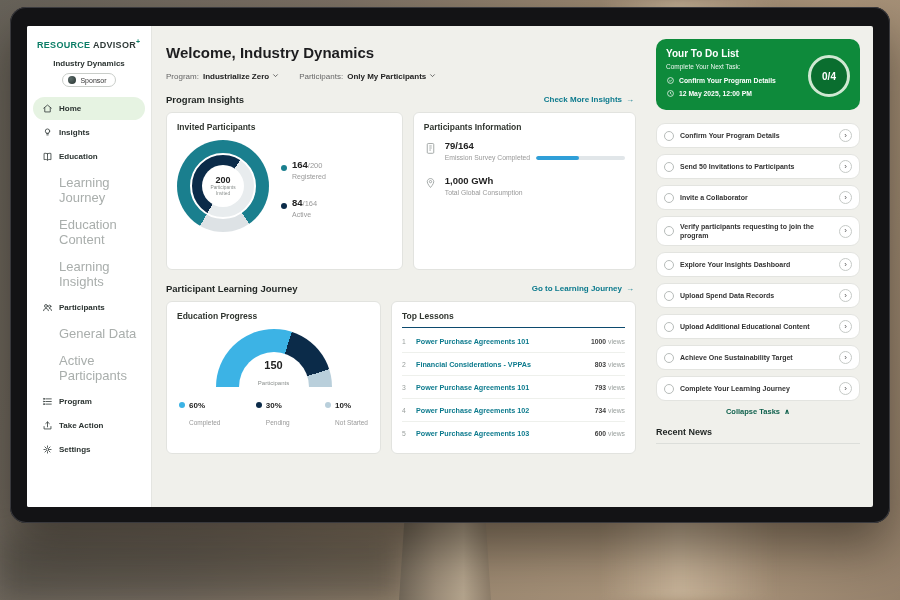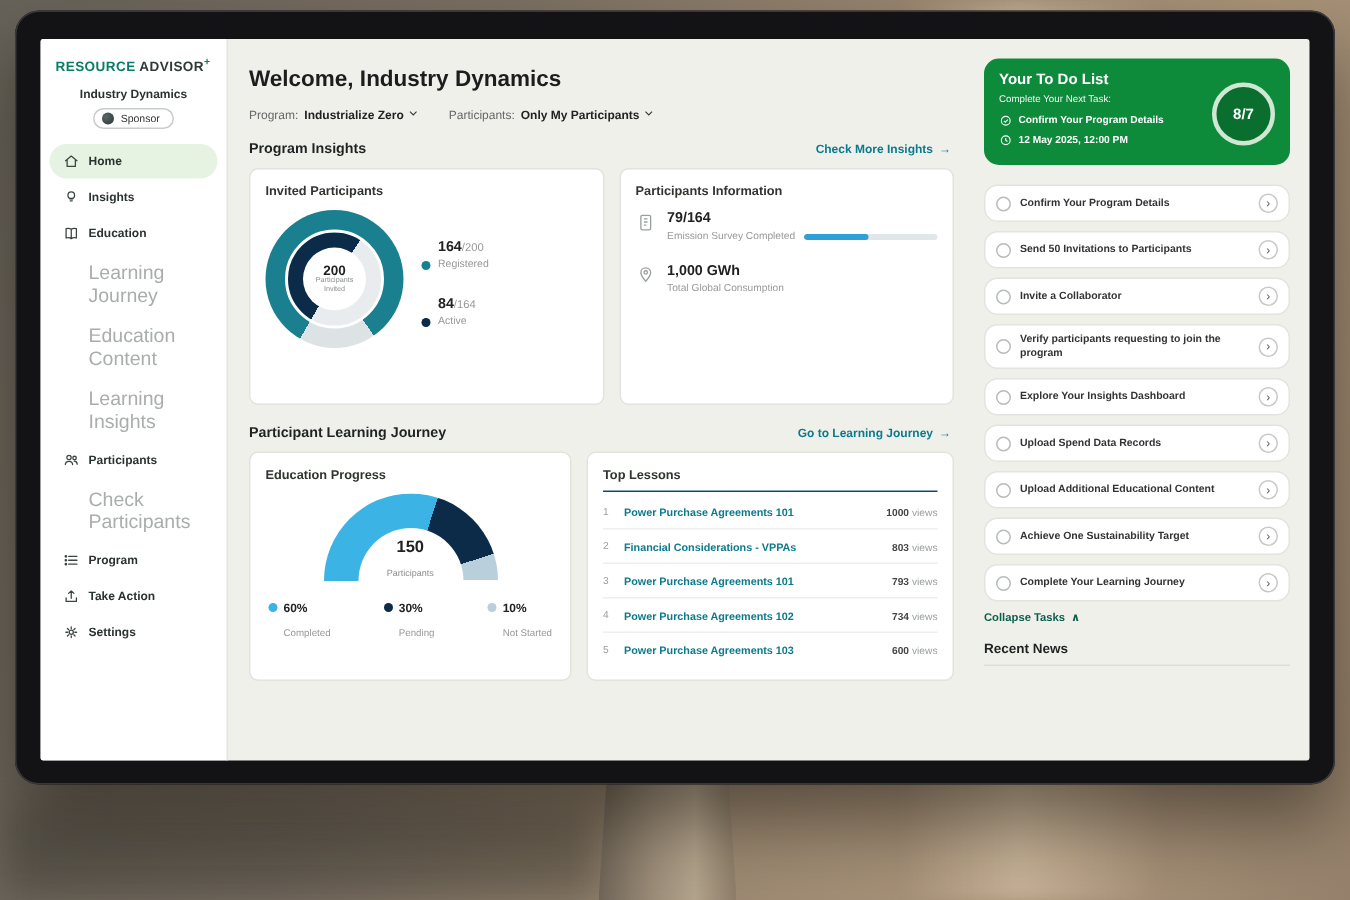--- a/index.html
+++ b/index.html
@@ -58,21 +58,21 @@
   
   .invited-body{display:flex;align-items:center;gap:12px;margin-top:8px}
   .donut{width:92px;height:92px;border-radius:50%;display:flex;align-items:center;justify-content:center;flex-shrink:0}
   .donut-mid{width:66px;height:66px;border-radius:50%;border:2px solid #fff;box-sizing:border-box;
     display:flex;align-items:center;justify-content:center}
   .donut-hole{width:42px;height:42px;border-radius:50%;background:#fff;display:flex;flex-direction:column;
     align-items:center;justify-content:center;text-align:center}
   .donut-hole b{font-size:9px;color:#222}
   .donut-hole span{font-size:4.8px;color:#8a8f8d;line-height:1.2;width:34px}
   .dlegend{display:flex;flex-direction:column;gap:12px}
-  .dl-row{display:flex;align-items:flex-end;gap:5px}
+  .dl-row{display:flex;align-items:center;gap:5px}
   .dot{width:6px;height:6px;border-radius:50%;margin-top:2px;flex-shrink:0}
   .dl-val b{font-size:9.5px;color:#222}
   .dl-val .tot{font-size:7.5px;color:#999}
   .dl-lab{font-size:7px;color:#999;margin-top:1px}
 
   
   .stat{display:flex;gap:8px;margin-bottom:14px;align-items:flex-start}
   .stat-ico{width:13px;height:14px;color:#9aa09e;flex-shrink:0;margin-top:1px}
   .stat-ico svg{width:13px;height:14px;fill:none;stroke:currentColor;stroke-width:1.1}
   .stat-body{flex:1;min-width:0}
@@ -113,21 +113,21 @@
   .hero-line svg{width:9px;height:9px;stroke:#fff;fill:none;stroke-width:1.3;flex-shrink:0}
   .hero-ring{position:absolute;right:10px;top:16px;width:42px;height:42px;border-radius:50%;
     border:3px solid #cfe8d2;background:#0a6e2f;display:flex;align-items:center;justify-content:center;
     font-size:10px;font-weight:bold;box-sizing:border-box}
   .task{display:flex;align-items:center;gap:6px;background:#fff;border:1px solid #e3e4e0;border-radius:9px;
     padding:5px 7px;margin-bottom:6px;font-size:7px;color:#333;font-weight:bold;cursor:pointer}
   .task-check{width:8px;height:8px;border:1px solid #b7bcba;border-radius:50%;flex-shrink:0}
   .task-label{flex:1;line-height:1.3;min-width:0}
   .task-go{width:11px;height:11px;border:1px solid #c6cac7;border-radius:50%;display:flex;align-items:center;
     justify-content:center;font-size:8px;color:#555;flex-shrink:0;font-weight:normal;line-height:1}
-  .collapse{display:flex;align-items:center;gap:4px;font-size:7.5px;font-weight:bold;
+  .collapse{display:flex;justify-content:center;align-items:center;gap:4px;font-size:7.5px;font-weight:bold;
     color:#0d5f4b;margin:5px 0 11px;cursor:pointer}
   .news-title{font-size:9px;font-weight:bold;color:#1f2422;padding-bottom:6px;border-bottom:1px solid #dcdeda}
 
   svg.icn{fill:none;stroke:currentColor;stroke-width:1.25;stroke-linecap:round;stroke-linejoin:round}
 </style>
 </head>
 <body>
 
 <div class="bg-strip"></div>
 <div class="bg-floor"></div>
@@ -179,21 +179,22 @@
         <span class="nav-ico">
             <svg class="icn" viewBox="0 0 16 16">
               <circle cx="5.8" cy="5.8" r="2.1"></circle>
               <path d="M2.3 12.6c0-1.9 1.6-3.1 3.5-3.1s3.5 1.2 3.5 3.1"></path>
               <circle cx="11.2" cy="6.3" r="1.7"></circle>
               <path d="M10.9 9.4c1.7.1 2.9 1.2 2.9 2.9"></path>
             </svg>
           </span>
         <span>Participants</span>
       </div>
-      <div class="nav-sub">Check Participants</div>
+      <div class="nav-sub">General Data</div>
+      <div class="nav-sub">Active Participants</div>
       <div class="nav-item">
         <span class="nav-ico">
             <svg class="icn" viewBox="0 0 16 16">
               <path d="M5.5 4.2h8M5.5 8h8M5.5 11.8h8"></path>
               <circle cx="2.8" cy="4.2" r=".7"></circle>
               <circle cx="2.8" cy="8" r=".7"></circle>
               <circle cx="2.8" cy="11.8" r=".7"></circle>
             </svg>
           </span>
         <span>Program</span>
@@ -393,21 +394,21 @@
           <span>Confirm Your Program Details</span>
         </div>
         <div class="hero-line">
           <svg viewBox="0 0 16 16">
               <circle cx="8" cy="8" r="5.2"></circle>
               <path d="M8 5.2V8l2 1.4"></path>
             </svg>
           <span>12 May 2025, 12:00 PM</span>
         </div>
         <div class="hero-ring">
-            <span>8/7</span>
+            <span>0/4</span>
           </div>
       </div>
 
       <div class="task">
         <span class="task-check"></span>
         <span class="task-label">Confirm Your Program Details</span>
         <span class="task-go">›</span>
       </div>
       <div class="task">
         <span class="task-check"></span>

